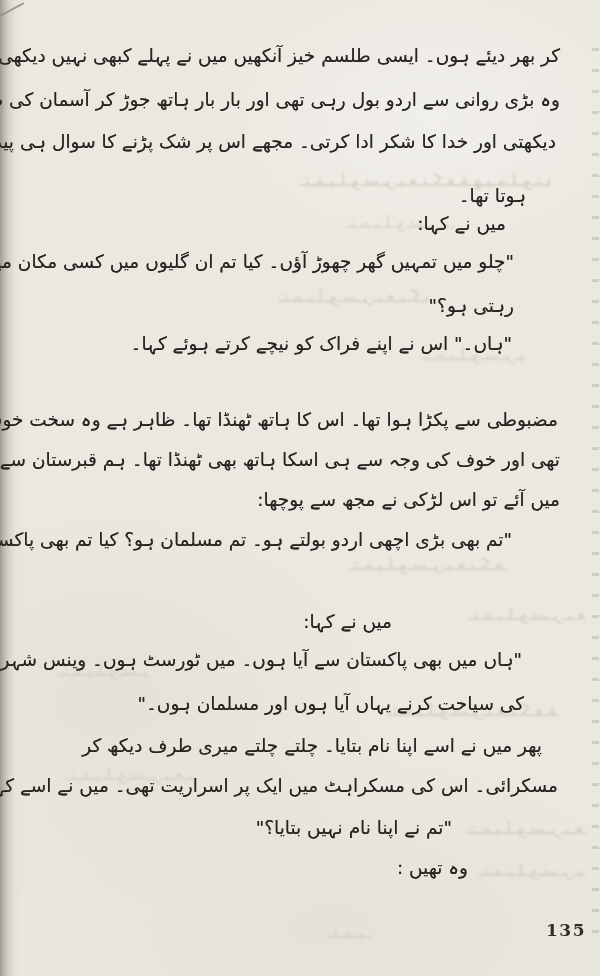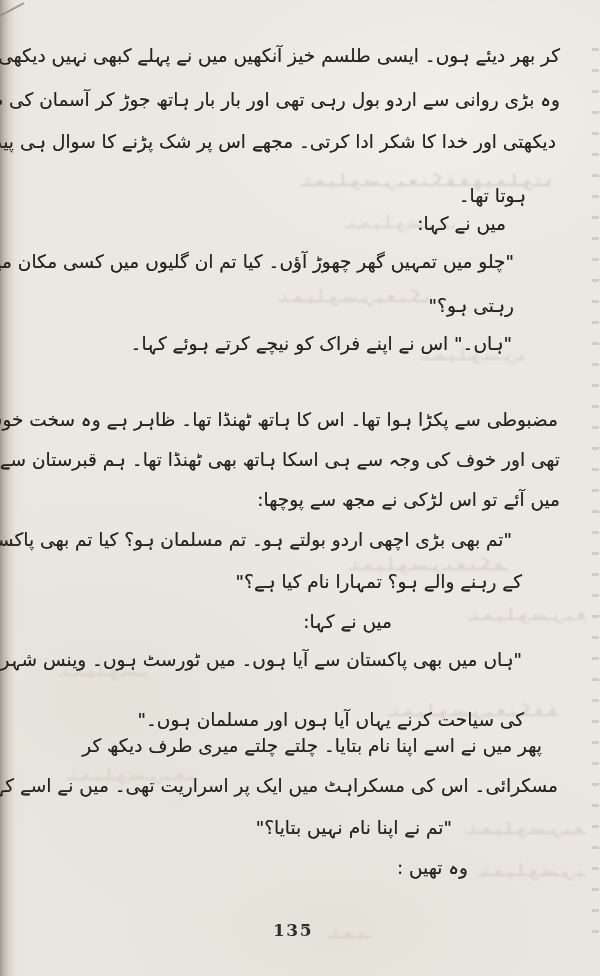--- a/index.html
+++ b/index.html
@@ -81,21 +81,21 @@
   .ln7  { top: 288px; right: 86px;  }
   .ln8  { top: 326px; right: 88px;  }
   .ln9  { top: 364px; right: 68px;  }
   .ln10 { top: 402px; right: 42px;  }
   .ln11 { top: 442px; right: 40px;  }
   .ln12 { top: 482px; right: 40px;  }
   .ln13 { top: 522px; right: 88px;  }
   .ln14 { top: 564px; right: 78px;  }
   .ln15 { top: 604px; right: 208px; }
   .ln16 { top: 642px; right: 78px;  }
-  .ln17 { top: 686px; right: 76px; margin-top: 16px;  }
+  .ln17 { top: 686px; right: 76px;  }
   .ln18 { top: 728px; right: 58px; margin-left: 32px;  }
   .ln19 { top: 768px; right: 42px;  }
   .ln20 { top: 810px; right: 148px; }
   .ln21 { top: 850px; right: 132px; }
 
   
   .ghost {
     position: absolute;
     direction: rtl;
     white-space: nowrap;
@@ -119,21 +119,21 @@
   .gh9  { left: 66px;  top: 764px; width: 130px; opacity: 0.26; }
   .gh10 { left: 466px; top: 818px; width: 120px; opacity: 0.34; }
   .gh11 { left: 478px; top: 860px; width: 108px; opacity: 0.34; }
   .gh12 { left: 328px; top: 922px; width: 42px;  opacity: 0.30; }
 
   
   .page-number {
     position: absolute;
     left: 0; right: 14px;
     top: 920px;
-    text-align: center;
+    text-align: right;
     font-family: "DejaVu Serif", serif;
     font-size: 17px;
     font-weight: bold;
     letter-spacing: 1.5px;
     color: #302e29;
     direction: ltr;
   }
 </style>
 </head>
 <body>
@@ -163,21 +163,20 @@
     <div class="line ln3">دیکھتی اور خدا کا شکر ادا کرتی۔ مجھے اس پر شک پڑنے کا سوال ہی پیدا نہیں</div>
     <div class="line ln4">ہوتا تھا۔</div>
     <div class="line ln5">میں نے کہا:</div>
     <div class="line ln6">"چلو میں تمہیں گھر چھوڑ آؤں۔ کیا تم ان گلیوں میں کسی مکان میں</div>
     <div class="line ln7">رہتی ہو؟"</div>
     <div class="line ln8">"ہاں۔" اس نے اپنے فراک کو نیچے کرتے ہوئے کہا۔</div>
     <div class="line ln10">مضبوطی سے پکڑا ہوا تھا۔ اس کا ہاتھ ٹھنڈا تھا۔ ظاہر ہے وہ سخت خوف زدہ</div>
     <div class="line ln11">تھی اور خوف کی وجہ سے ہی اسکا ہاتھ بھی ٹھنڈا تھا۔ ہم قبرستان سے نکل کر گلی</div>
     <div class="line ln12">میں آئے تو اس لڑکی نے مجھ سے پوچھا:</div>
     <div class="line ln13">"تم بھی بڑی اچھی اردو بولتے ہو۔ تم مسلمان ہو؟ کیا تم بھی پاکستان</div>
-    <div class="line ln14">کے رہنے والے ہو؟ تمہارا نام کیا ہے؟"</div>
     <div class="line ln15">میں نے کہا:</div>
     <div class="line ln16">"ہاں میں بھی پاکستان سے آیا ہوں۔ میں ٹورسٹ ہوں۔ وینس شہر</div>
     <div class="line ln17">کی سیاحت کرنے یہاں آیا ہوں اور مسلمان ہوں۔"</div>
     <div class="line ln18">پھر میں نے اسے اپنا نام بتایا۔ چلتے چلتے میری طرف دیکھ کر</div>
     <div class="line ln19">مسکرائی۔ اس کی مسکراہٹ میں ایک پر اسراریت تھی۔ میں نے اسے کہا:</div>
     <div class="line ln20">"تم نے اپنا نام نہیں بتایا؟"</div>
     <div class="line ln21">وہ تھیں :</div>
   </div>
 
   <div class="page-number">135</div>

